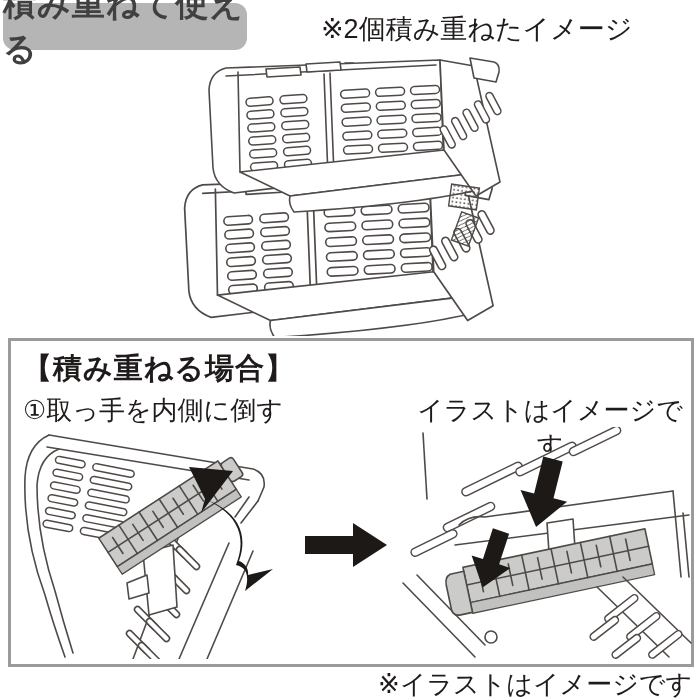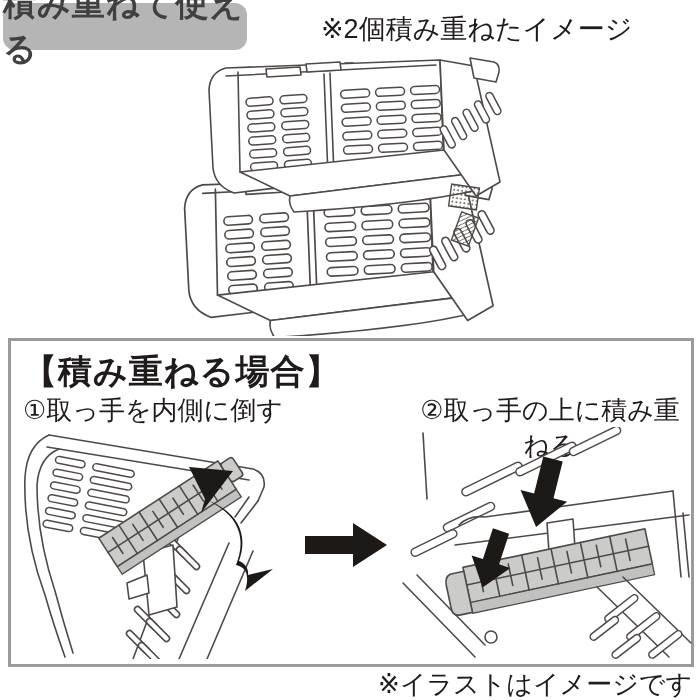--- a/index.html
+++ b/index.html
@@ -6,21 +6,21 @@
   body{width:700px;height:700px;background:#ffffff;position:relative;overflow:hidden;
        font-family:"Liberation Sans","DejaVu Sans",sans-serif;color:#1f1b1a;}
   .abs{position:absolute;}
   
   .badge{left:3px;top:3px;width:244px;height:47px;background:#b5b5b5;border-radius:12px;
          display:flex;align-items:center;justify-content:center;
          font-size:33px;font-weight:bold;color:#404040;letter-spacing:1px;}
   .top-note{left:321px;top:11px;font-size:27px;color:#1f1b1a;letter-spacing:0px;}
   
   .inst-box{left:8px;top:338px;width:680px;height:323px;border:3px solid #9b9b9b;background:#ffffff;}
-  .inst-title{left:12px;top:8px;font-size:34px;font-weight:bold;letter-spacing:1px;}
+  .inst-title{left:12px;top:8px;font-size:29px;font-weight:bold;letter-spacing:1px;}
   .step-label{font-size:26px;letter-spacing:0px;text-align:center;}
   .step1{left:12px;top:52px;}
   .step2{left:398px;top:52px;}
   .footer-note{right:8px;top:667px;font-size:26px;letter-spacing:0px;}
   svg{display:block;}
   .ln{stroke:#4f4a47;stroke-width:1.6;fill:none;stroke-linecap:round;stroke-linejoin:round;}
   .lnf{stroke:#4f4a47;stroke-width:1.6;fill:#ffffff;stroke-linejoin:round;}
   .slot{stroke:#4f4a47;stroke-width:1.5;fill:#ffffff;}
   .gray{stroke:#4f4a47;stroke-width:1.6;fill:#cbcbc9;stroke-linejoin:round;}
   .gray2{stroke:#4f4a47;stroke-width:1.3;fill:#c1c1bf;stroke-linejoin:round;}
@@ -106,21 +106,21 @@
   <use href="#basket" transform="translate(-16,116) scale(1.06)"></use>
   <use href="#basket" transform="translate(10,0)"></use>
 
   <rect x="278" y="132" width="28" height="22" transform="rotate(8 292 143)" fill="url(#dots)" stroke="#4f4a47" stroke-width="1.4"></rect>
   <rect x="284" y="160" width="18" height="30" transform="rotate(20 293 175)" fill="url(#hatch)" stroke="#4f4a47" stroke-width="1.4"></rect>
 </svg>
 
 <div class="abs inst-box">
   <div class="abs inst-title">【積み重ねる場合】</div>
   <div class="abs step-label step1">①取っ手を内側に倒す</div>
-  <div class="abs step-label step2">②取っ手の上に積み重ねる</div>
+  <div class="abs step-label step2">イラストはイメージです</div>
 
   <svg class="abs" style="left:4px;top:86px;" width="290" height="232" viewBox="0 0 290 232">
 
     <path class="ln" d="M34,8 L238,42 Q251,46 249,60 L243,74"></path>
     <path class="ln" d="M32,20 L234,53"></path>
 
     <path class="ln" d="M34,8 Q12,18 10,50 Q8,108 30,168 Q38,196 50,230"></path>
     <path class="ln" d="M44,22 Q24,30 22,58 Q22,110 40,164 Q48,194 58,226"></path>
 
     <g transform="rotate(11 75 70)">

